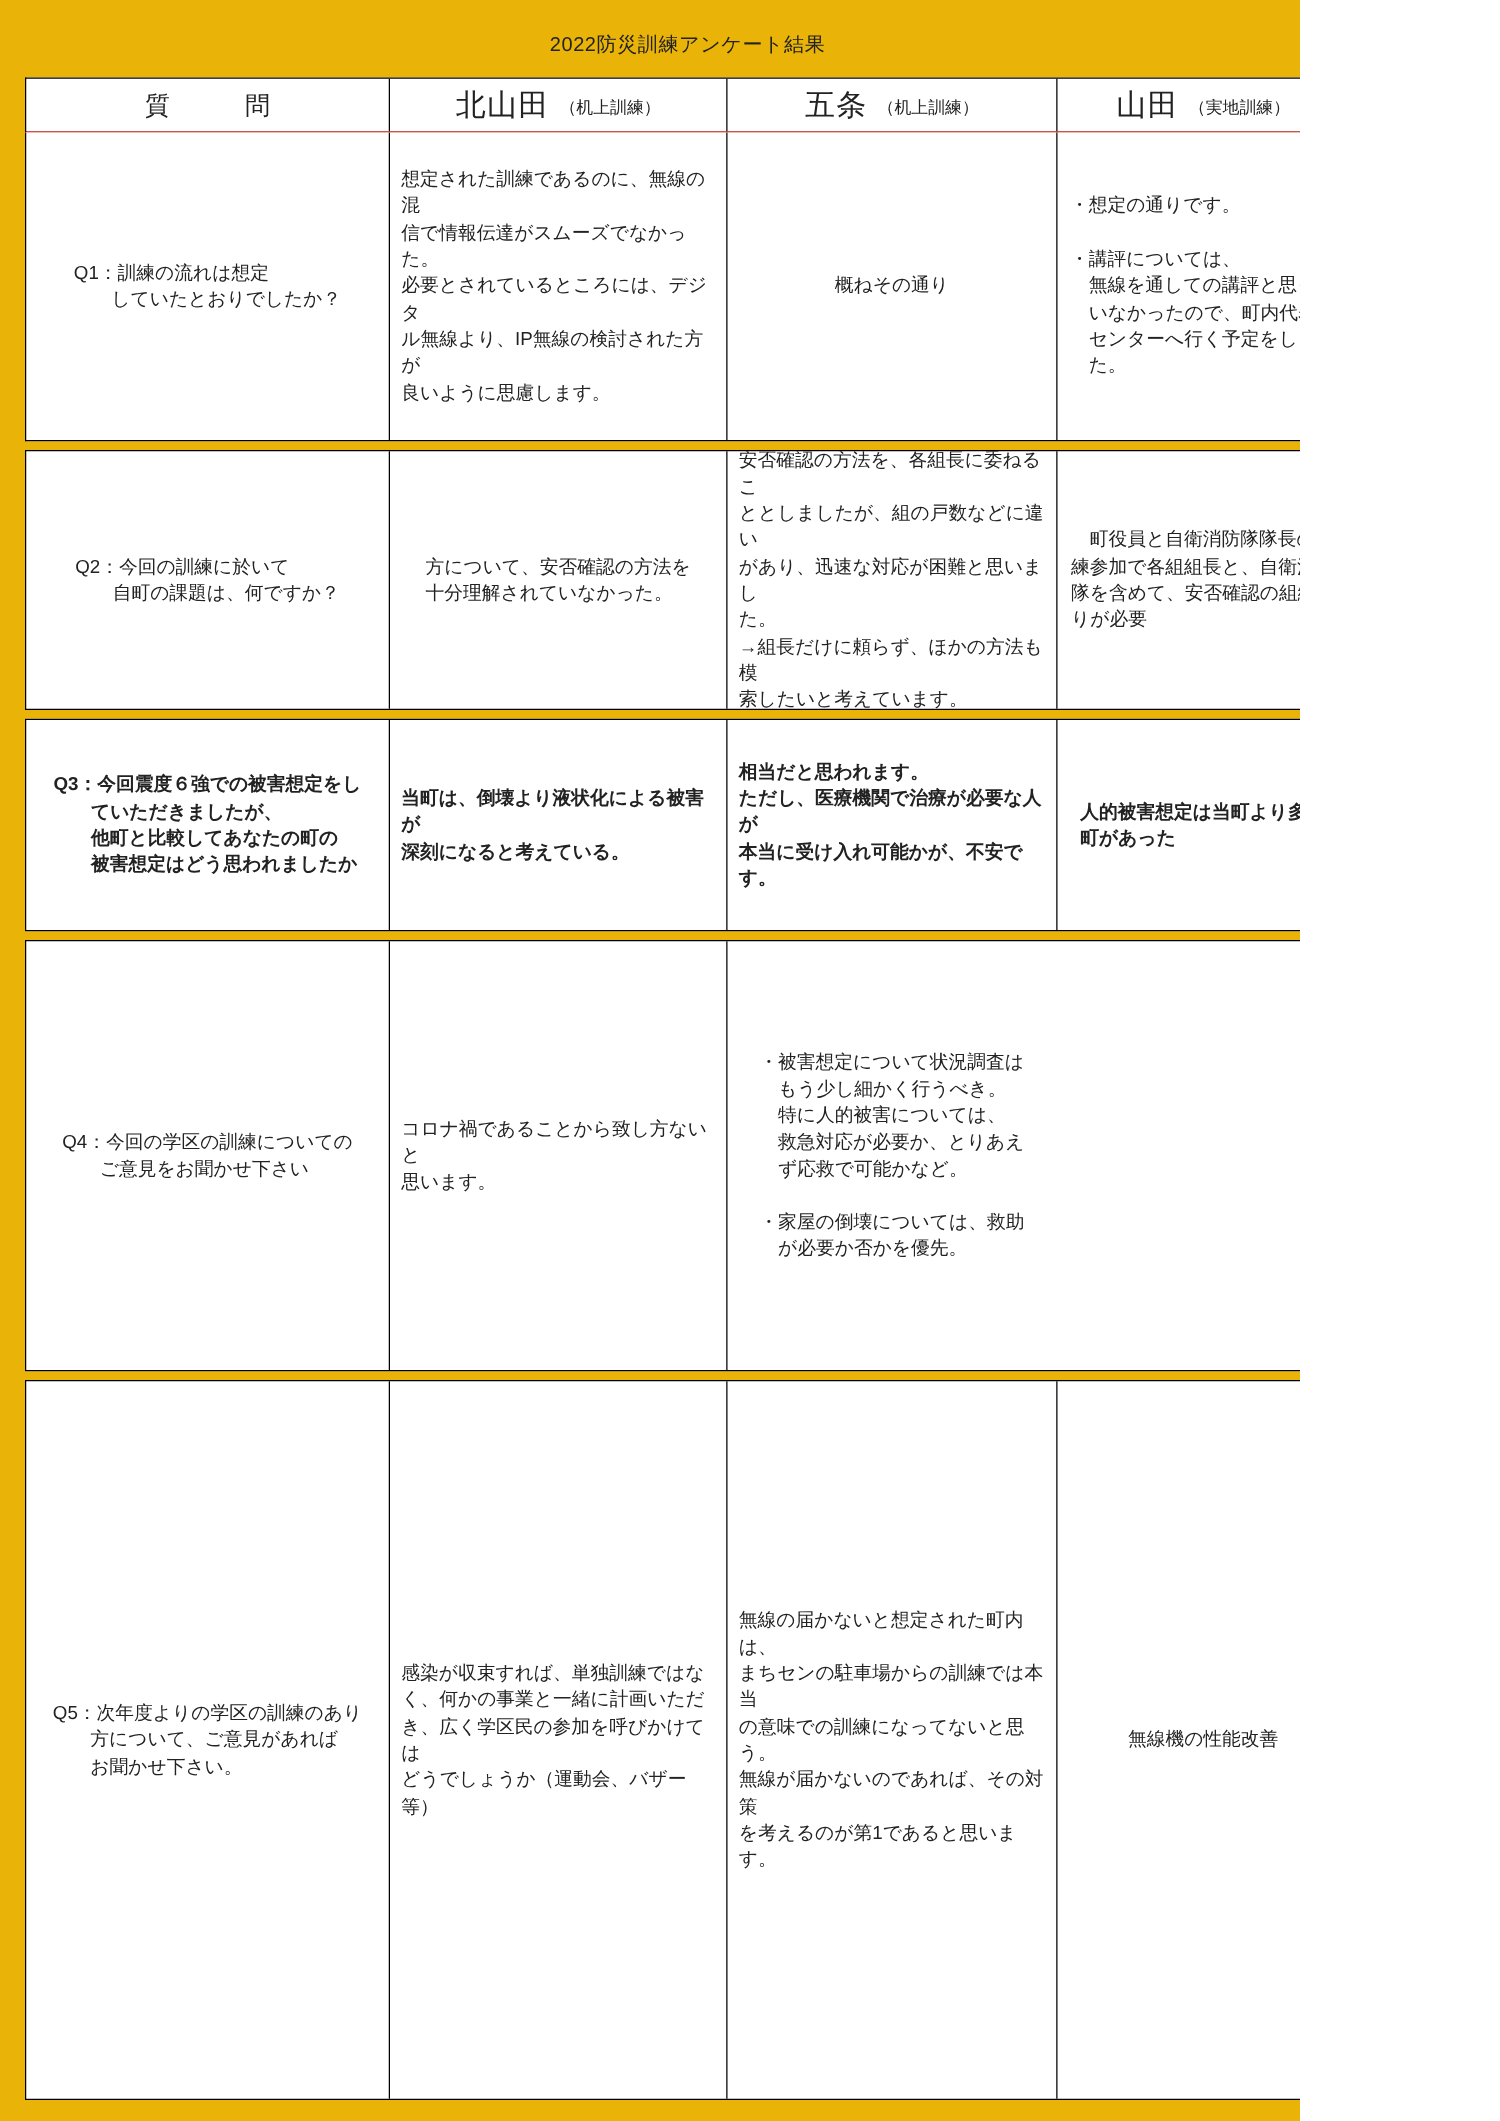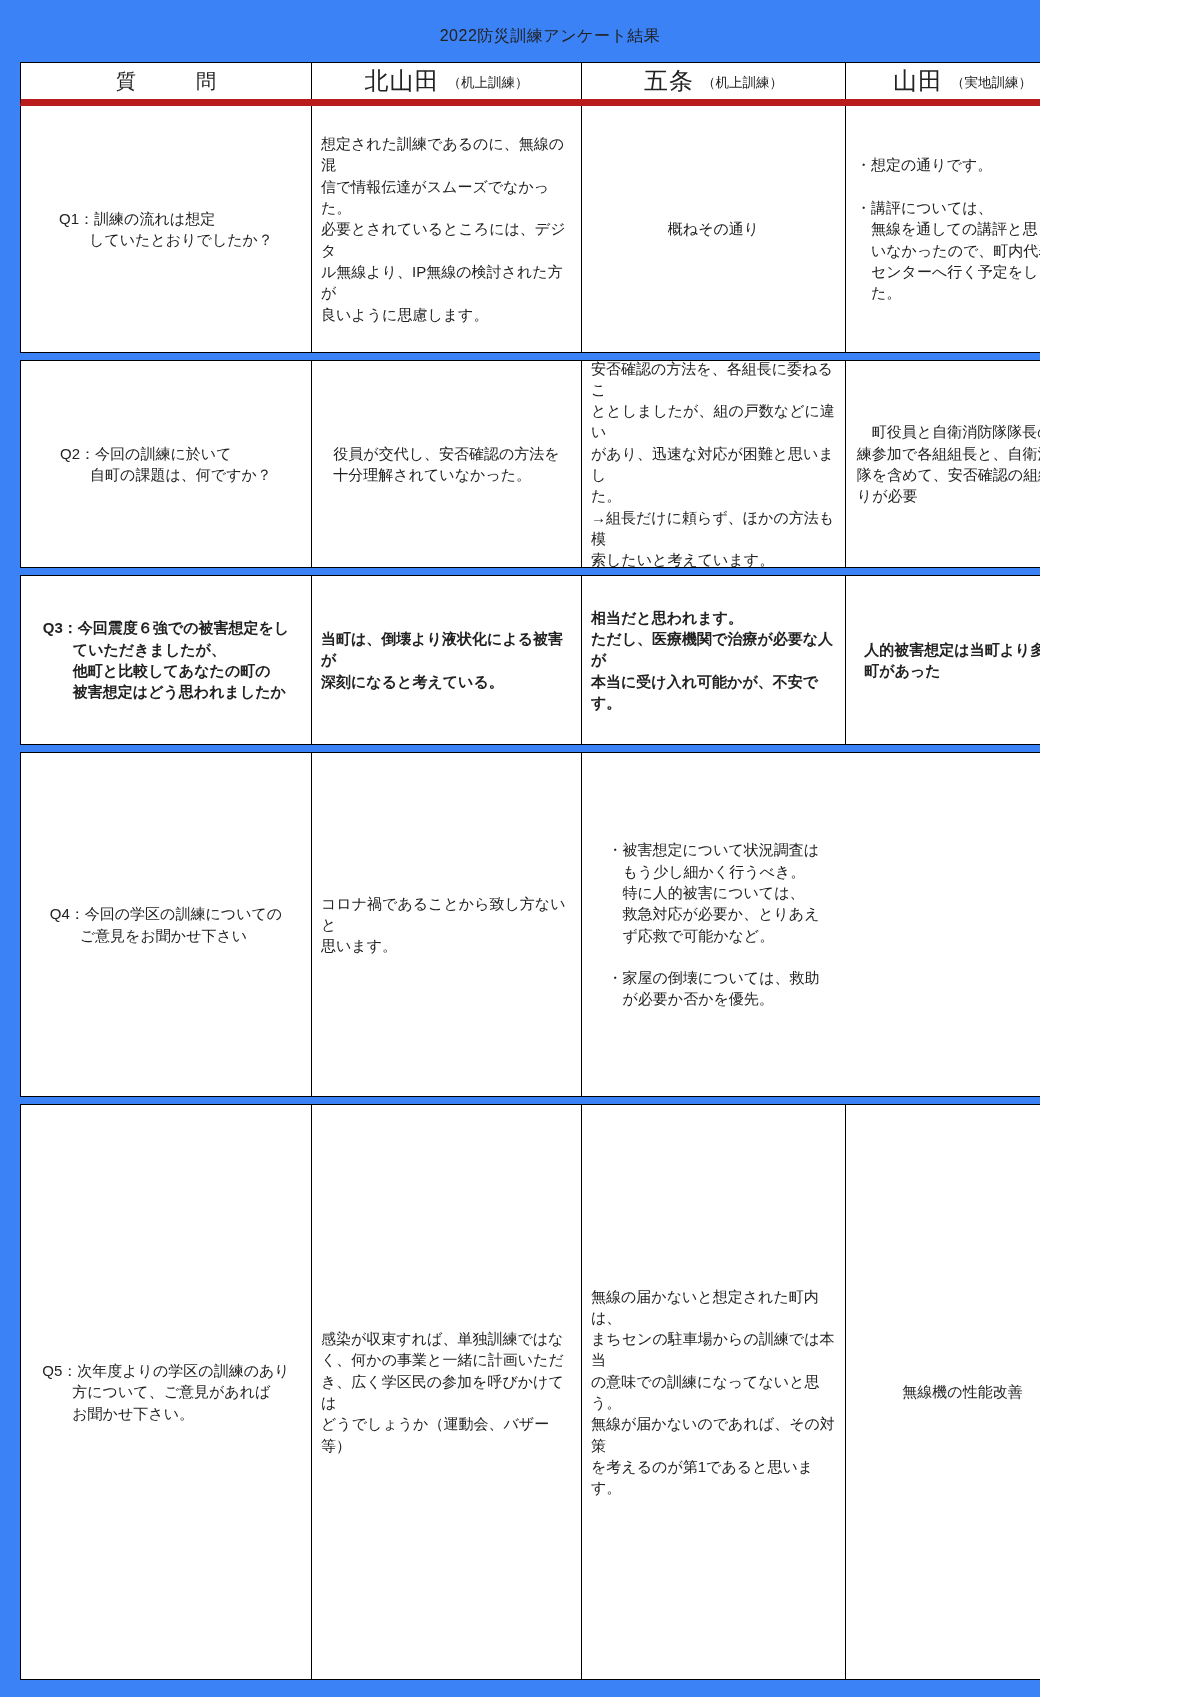--- a/index.html
+++ b/index.html
@@ -1,33 +1,33 @@
 <!DOCTYPE html>
 <html><head>
 <meta charset="utf-8">
 <style>
   html,body{margin:0;padding:0;}
   body{
     width:1200px;height:1697px;background:#ffffff;
     font-family:"Liberation Sans","DejaVu Sans",sans-serif;
     color:#1a1a1a;
   }
-  .page{position:relative;width:1040px;height:1697px;background:#3b82f6;overflow:hidden;}
+  .page{position:relative;width:1040px;height:1697px;background:#eab308;overflow:hidden;}
   .doc-title{
     position:absolute;top:26px;left:20px;width:1060px;
     text-align:center;font-size:16px;letter-spacing:.5px;color:#222;
   }
   .table-wrap{position:absolute;left:20px;top:62px;width:1060px;}
   .trow{
     box-sizing:border-box;width:1060px;background:#fff;
     border:1px solid #000;
     display:grid;grid-template-columns:290px 270px 264px 1fr;
   }
   .trow + .trow{margin-top:7px;}             
-  .trow.header{height:44px;border-bottom:7px solid #b91c1c;}
+  .trow.header{height:44px;border-bottom:1px solid #b91c1c;}
   .trow.r1{height:247px;margin-top:0;border-top:0;}  
   .trow.r2{height:208px;}
   .trow.r3{height:170px;font-weight:bold;}
   .trow.r4{height:345px;}
   .trow.r5{height:576px;}
   .cell{
     box-sizing:border-box;
     display:flex;align-items:center;justify-content:center;
     padding:6px 9px;overflow:hidden;
   }
@@ -100,21 +100,21 @@
 　た。</div>
       </div>
     </div>
 
     <div class="trow r2">
       <div class="cell">
         <div class="celltext">Q2：今回の訓練に於いて
 　　自町の課題は、何ですか？</div>
       </div>
       <div class="cell h-center">
-        <div class="celltext">役員が交代し、安否確認の方法を
+        <div class="celltext">方について、安否確認の方法を
 十分理解されていなかった。</div>
       </div>
       <div class="cell">
         <div class="celltext">安否確認の方法を、各組長に委ねるこ
 ととしましたが、組の戸数などに違い
 があり、迅速な対応が困難と思いまし
 た。
 →組長だけに頼らず、ほかの方法も模
 索したいと考えています。</div>
       </div>

